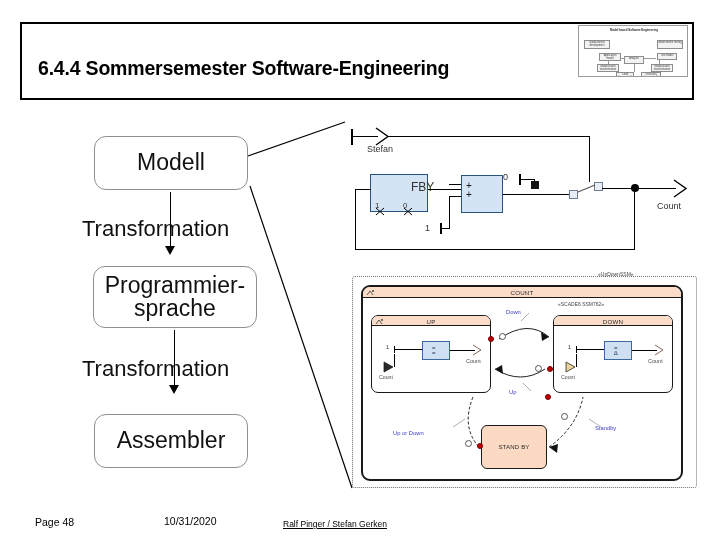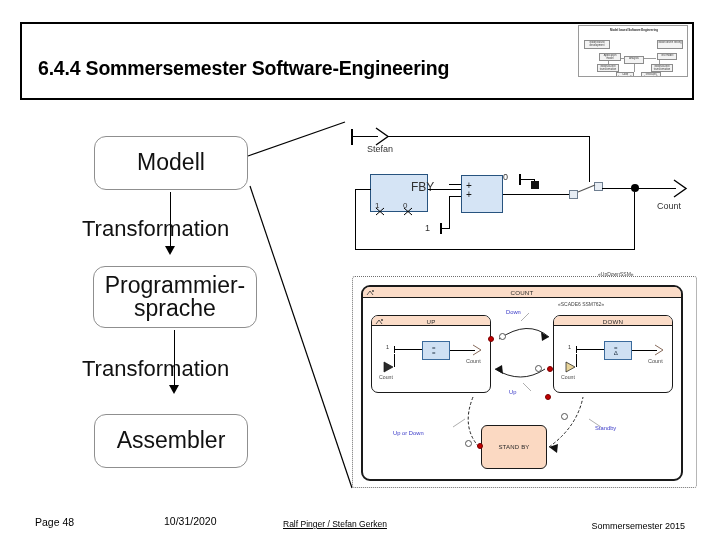--- a/index.html
+++ b/index.html
@@ -281,15 +281,14 @@
 
     <div class="sm-lbl" style="left:153px;top:32px;">Down</div>
     <div class="sm-lbl" style="left:156px;top:112px;">Up</div>
     <div class="sm-lbl" style="left:40px;top:153px;">Up or Down</div>
     <div class="sm-lbl" style="left:242px;top:148px;">Standby</div>
   </div>
 
   <div class="ft" style="left:35px;top:494px;margin-top:22px;">Page 48</div>
   <div class="ft" style="left:164px;top:515px;">10/31/2020</div>
   <div class="ft-sm" style="left:283px;top:519px;text-decoration:underline;">Ralf Pinger / Stefan Gerken</div>
-  <div class="ft-r" style="left:394px;top:521px;width:291px;">Sommersemester 2015</div>
 
 </div>
 
 </body></html>

